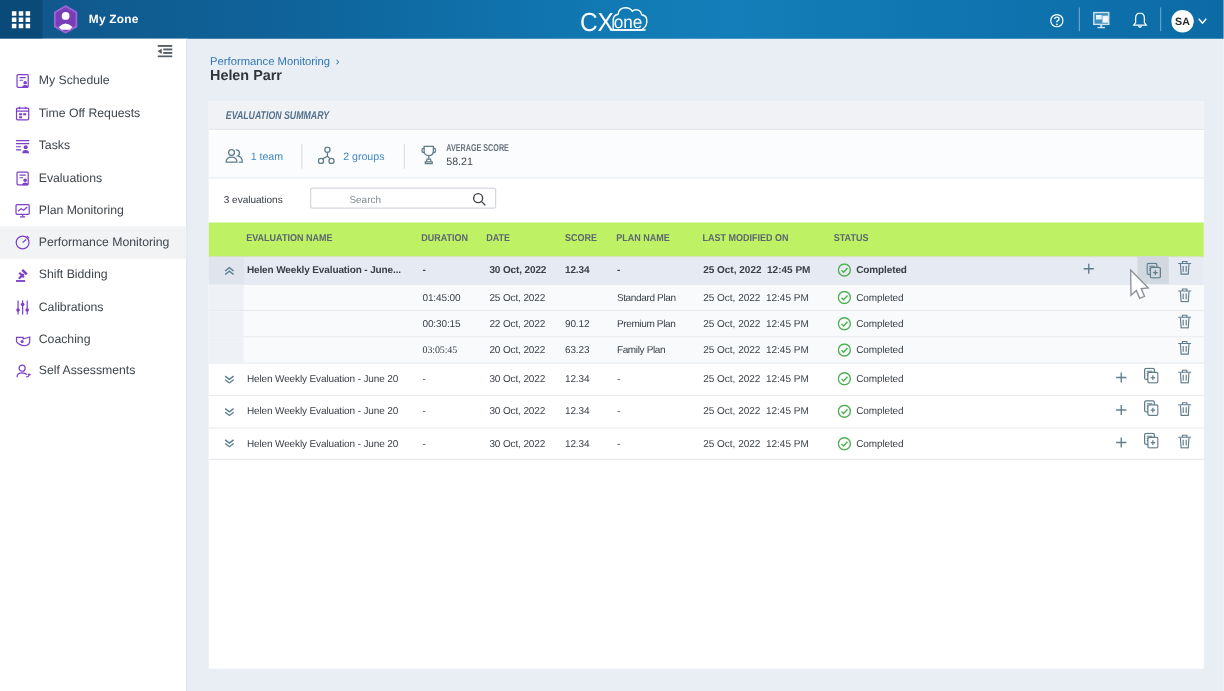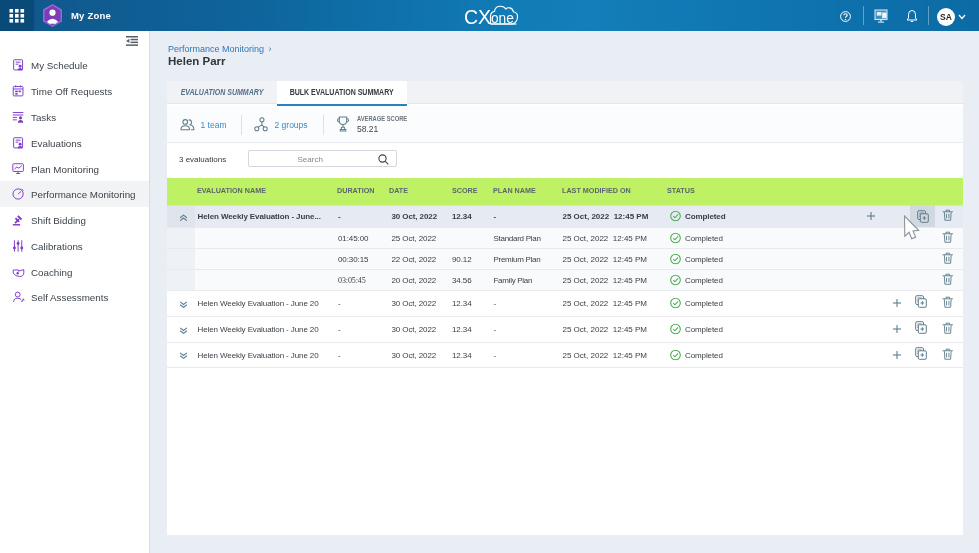--- a/index.html
+++ b/index.html
@@ -34,21 +34,21 @@
 #stats { left:0; top:25px; width:796px; height:37px; background:#fbfcfd; border-bottom:1px solid #e6e9ed; }
 .statlink { position:absolute; font-size:8.5px; color:#3e88c2; }
 .vdiv { position:absolute; top:9px; height:20px; width:1px; background:#dde1e6; }
 #avglabel { position:absolute; left:190px; top:8px; font-size:8px; font-weight:bold; color:#6a737d; white-space:nowrap; }
 #avglabel span { display:inline-block; transform:scaleX(0.72); transform-origin:left; }
 #avgval { position:absolute; left:190px; top:18.5px; font-size:8.5px; color:#40474e; }
 
 #searchrow { left:0; top:62px; width:796px; height:35px; background:#fff; }
 #evalcount { position:absolute; left:12px; top:12px; font-size:8px; color:#33393f; }
 #searchbox { position:absolute; left:80.5px; top:7px; width:149px; height:17px; border:1px solid #d4d8dd; border-radius:2px; background:#fff; }
-#searchbox span { position:absolute; left:25px; top:4px; font-size:8px; color:#82898f;padding-left:24px; }
+#searchbox span { position:absolute; left:7px; top:4px; font-size:8px; color:#82898f;padding-left:24px; }
 
 
 #thead { left:0; top:97px; width:796px; height:28px; background:#bef264; border-bottom:1px solid #dadde2; }
 .th { position:absolute; top:8.5px; font-size:8px; font-weight:bold; color:#5b6670; white-space:nowrap; }
 .th span { display:inline-block; transform:scaleX(0.9); transform-origin:left; }
 .row { position:absolute; left:0; width:796px; border-bottom:1px solid #e8eaee; }
 .cell { position:absolute; top:50%; transform:translateY(-50%); font-size:8px; letter-spacing:-0.1px; color:#383f46; white-space:nowrap; }
 .cell.mod { letter-spacing:0; }
 .bold .cell { font-weight:bold; }
 .strip { position:absolute; left:0; top:0; width:28px; height:100%; }
@@ -222,23 +222,20 @@
     </div>
   </div>
 
 <div class="abs" id="crumb">Performance Monitoring <span style="margin-left:2px;">›</span></div>
 <div class="abs" id="title">Helen Parr</div>
 
 <div class="abs" id="card">
   <div class="abs" id="tabbar"></div>
   <div class="tab" id="tab1">
       <span>EVALUATION SUMMARY</span>
-    </div>
-  <div class="tab" id="tab2">
-      <span>BULK EVALUATION SUMMARY</span>
     </div>
 
   <div class="abs" id="stats">
     <svg class="abs" style="left:12.5px; top:11px;" width="15" height="15" viewBox="0 0 16 15" fill="none" stroke="#5f7d8c" stroke-width="1.1">
       <circle cx="5.6" cy="4.8" r="2.5"></circle>
       <path d="M1 13 Q1 8.8 5.6 8.8 Q10.2 8.8 10.2 13 Z"></path>
       <path d="M9.2 2.6 Q11.8 2.3 12.3 4.7 Q12.7 6.8 10.8 7.8 Q14.8 8.6 14.8 13 L11.8 13"></path>
     </svg>
     <div class="statlink" style="left:33.5px; top:14.5px;">1 team</div>
     <div class="vdiv" style="left:74px;"></div>
@@ -363,21 +360,21 @@
             <line x1="0.4" y1="3" x2="11.6" y2="3"></line>
             <path d="M4.1 3 L4.1 1.3 L7.9 1.3 L7.9 3"></path>
             <line x1="4.7" y1="5.2" x2="4.7" y2="10.2"></line>
             <line x1="7.3" y1="5.2" x2="7.3" y2="10.2"></line>
           </svg></div>
       </div>
       <div class="row" style="top:189px; height:21px; background:#f8fafc;">
         <div class="strip" style="background:#eef1f6;"></div>
         <div class="cell" style="left:171px;font-family:Liberation Serif, serif;">03:05:45</div>
         <div class="cell" style="left:224.5px;">20 Oct, 2022</div>
-        <div class="cell" style="left:285px;">34.56</div>
+        <div class="cell" style="left:285px;">63.23</div>
         <div class="cell" style="left:326.5px; letter-spacing:-0.28px;">Family Plan</div>
         <div class="cell mod" style="left:395.5px;">25 Oct, 2022&nbsp;&nbsp;12:45 PM</div>
         <div class="cell status" style="left:503px;">
           <svg width="11" height="11" viewBox="0 0 11 11" style="display:block">
             <circle cx="5.5" cy="5.5" r="4.8" fill="none" stroke="#4caf50" stroke-width="1.1"></circle>
             <polyline points="3.2,5.7 4.9,7.3 8,3.9" fill="none" stroke="#4caf50" stroke-width="1.1"></polyline>
           </svg>
           <span>Completed</span>
         </div>
         <div class="acticon" style="left:775px;"><svg width="11.5" height="12" viewBox="0 0 12 13" fill="none" stroke="#5f7d8c" stroke-width="1">

